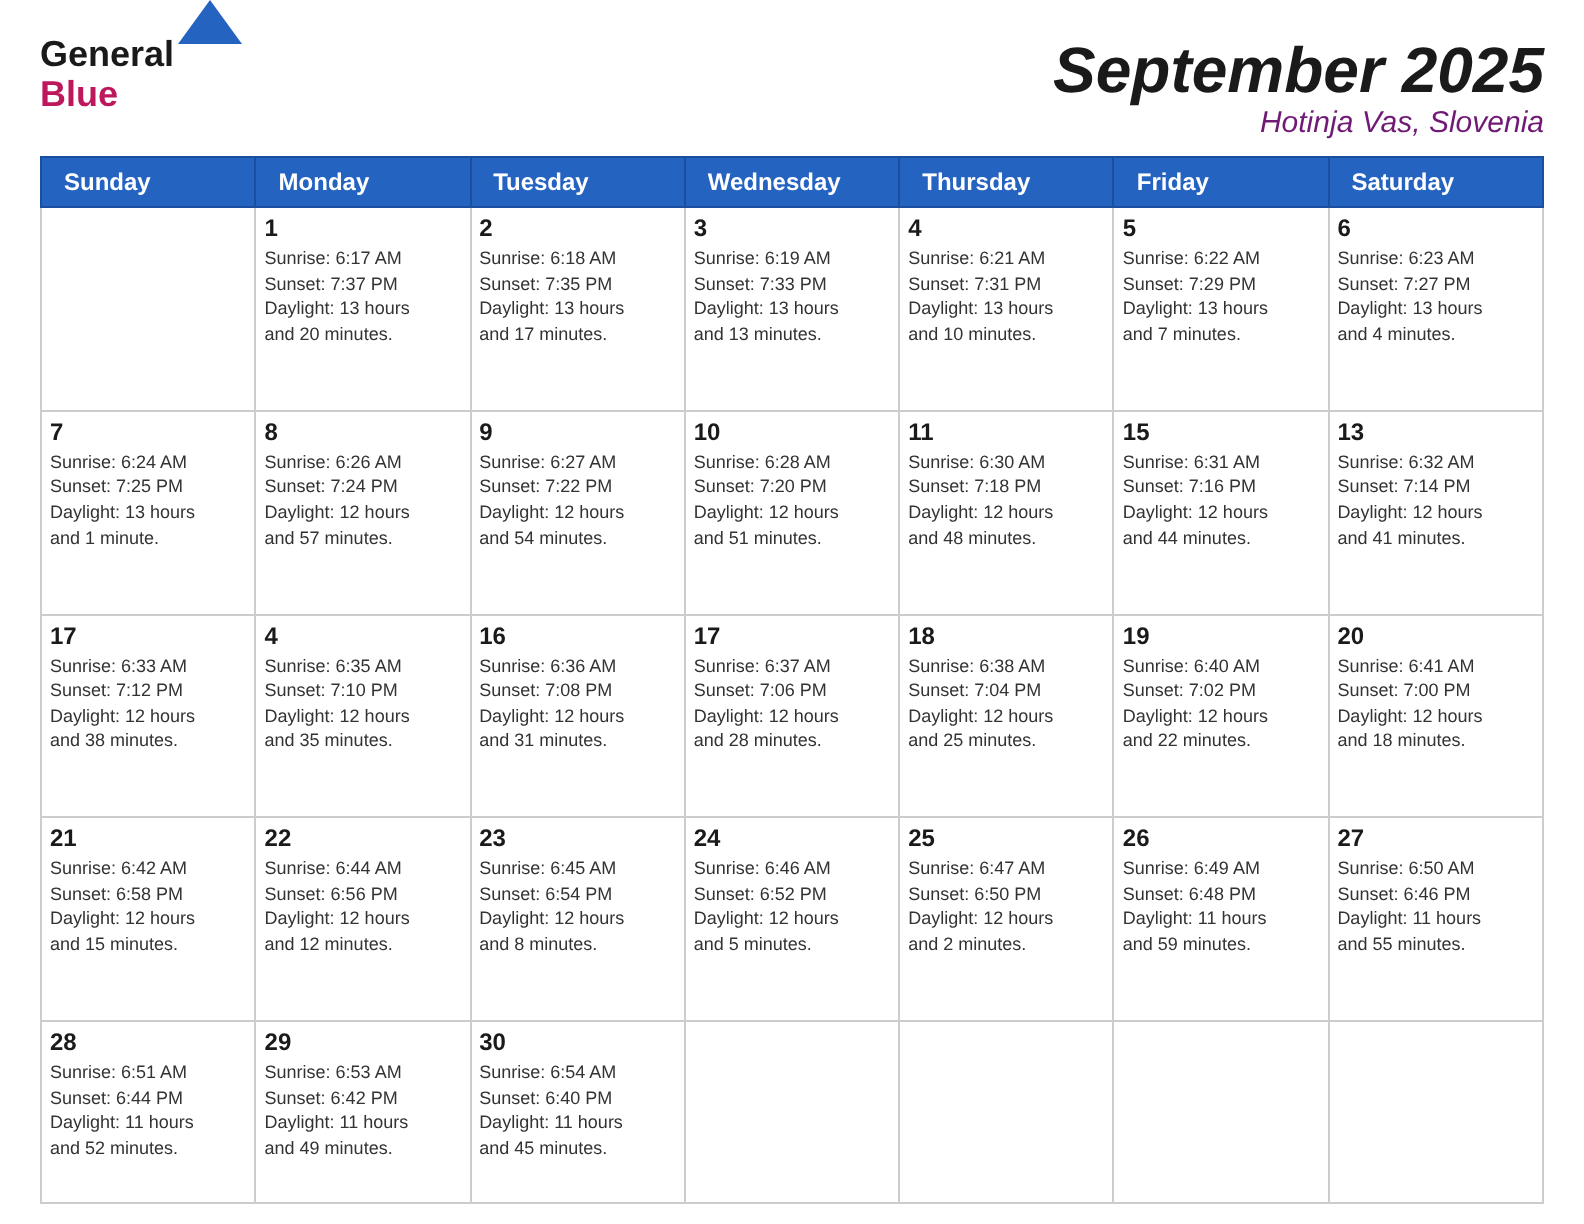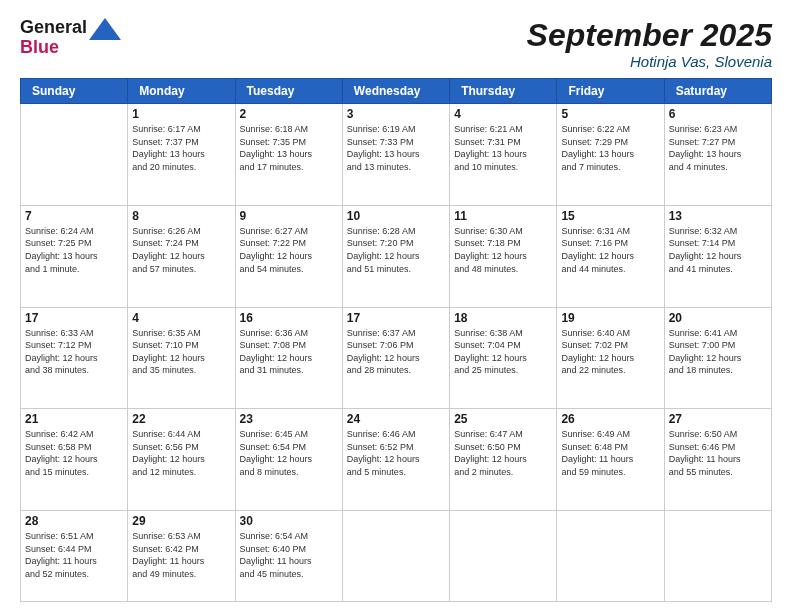--- a/index.html
+++ b/index.html
@@ -41,21 +41,21 @@
       font-style: italic;
     }
     .month-title {
       font-size: 32px;
       font-weight: bold;
       color: #1a1a1a;
       line-height: 1.1;
     }
     .location {
       font-size: 15px;
-      color: #0c4a6e;
+      color: #701a75;
     }
     .calendar {
       flex: 1;
       border: 1px solid #ccc;
       border-collapse: collapse;
       width: 100%;
       table-layout: fixed;
     }
     .calendar th {
       background-color: #2563c0;
@@ -92,21 +92,21 @@
     .last-row td {
       height: 70px;
     }
   </style>
 </head>
 <body>
 
 <div class="page">
   <div class="header">
     <div class="logo">
-      <div style="display:flex;align-items:center;">
+      <div style="display:flex;">
         <span class="logo-text">
           <span class="general">General</span><br>
           <span class="blue">Blue</span>
         </span>
         <svg width="32" height="22" viewBox="0 0 32 22" style="margin-left:2px;margin-top:-18px;">
           <polygon points="0,22 16,0 32,22" fill="#2563c0"></polygon>
         </svg>
       </div>
     </div>
     <div class="title-block">

